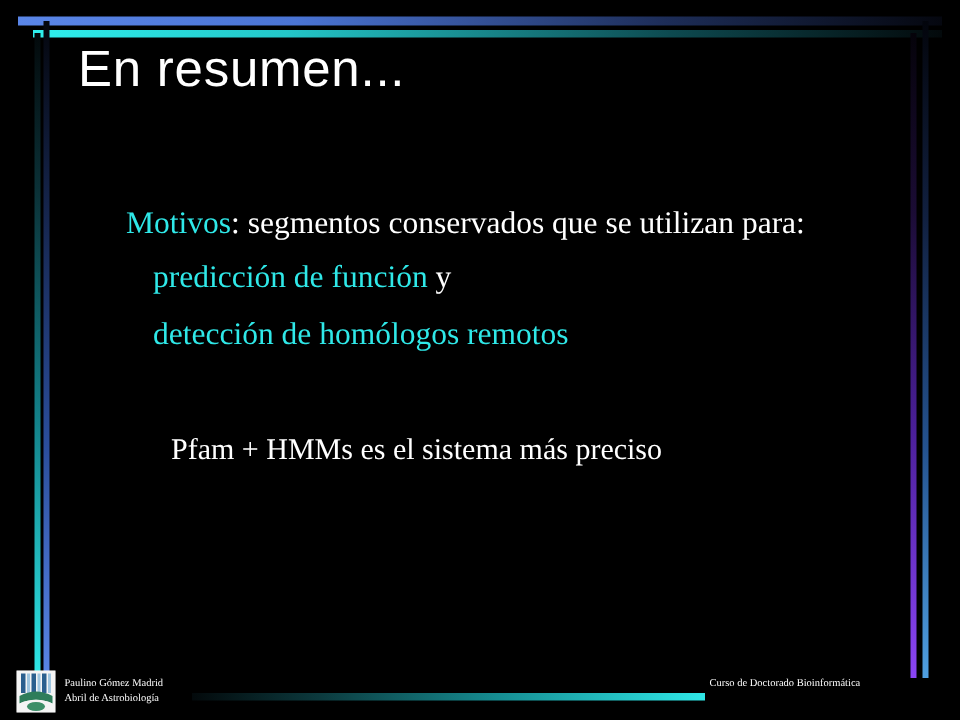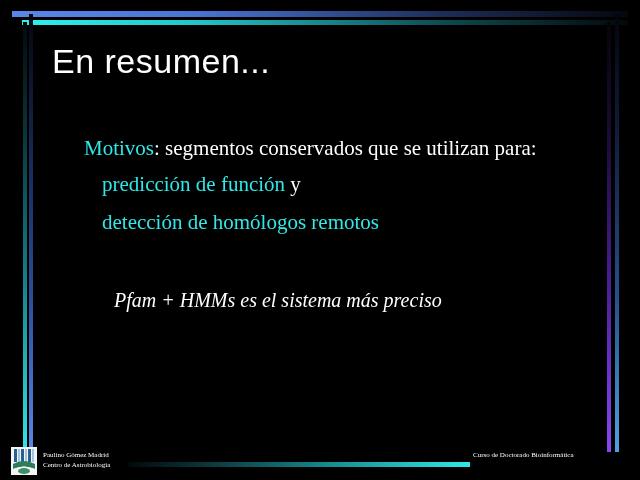--- a/index.html
+++ b/index.html
@@ -67,21 +67,21 @@
     top: 14px;
     width: 4px;
     height: 438px;
     background: linear-gradient(to bottom, #03050c 0%, #112040 30%, #24528f 65%, #4f9fe0 100%);
   }
 
   
   .title {
     position: absolute;
     left: 52px;
-    top: 42px;
+    top: 27px;
     font-family: "Liberation Sans", sans-serif;
     font-size: 34px;
     color: #ffffff;
     letter-spacing: 0.5px;
     white-space: nowrap;
   }
 
   
   .body-line {
     position: absolute;
@@ -102,21 +102,20 @@
     left: 102px;
     top: 210px;
     font-size: 21px;
     text-align: center;
   }
   .line-4 {
     left: 114px;
     top: 289px;
     font-size: 20px;
     color: #ffffff;
-    font-style: italic;
   }
   .accent { color: #2fe8e8; }
   .plain  { color: #ffffff; }
 
   
   .footer-logo {
     position: absolute;
     left: 11px;
     top: 447px;
     width: 26px;
@@ -203,21 +202,21 @@
       <rect x="17" y="2" width="3" height="13" fill="#2b5f8e"></rect>
       <rect x="21" y="2" width="2" height="13" fill="#9fc6e0"></rect>
       <path d="M2 17 Q13 11 24 17 L24 22 Q13 17 2 22 Z" fill="#2e7d5a"></path>
       <path d="M2 22 Q13 17 24 22 L24 27 Q13 23 2 27 Z" fill="#f4f4f4"></path>
       <ellipse cx="13" cy="24" rx="6" ry="3" fill="#3c8f68"></ellipse>
     </svg>
   </div>
 
   <div class="footer-left">
     <div>Paulino Gómez Madrid</div>
-    <div>Centro de Astrobiología</div>
+    <div>Abril de Astrobiología</div>
   </div>
 
   <div class="footer-bar-blue"></div>
   <div class="footer-bar-cyan"></div>
 
   <div class="footer-right">
     <div>Curso de Doctorado Bioinformática</div>
   </div>
 
 </div>

